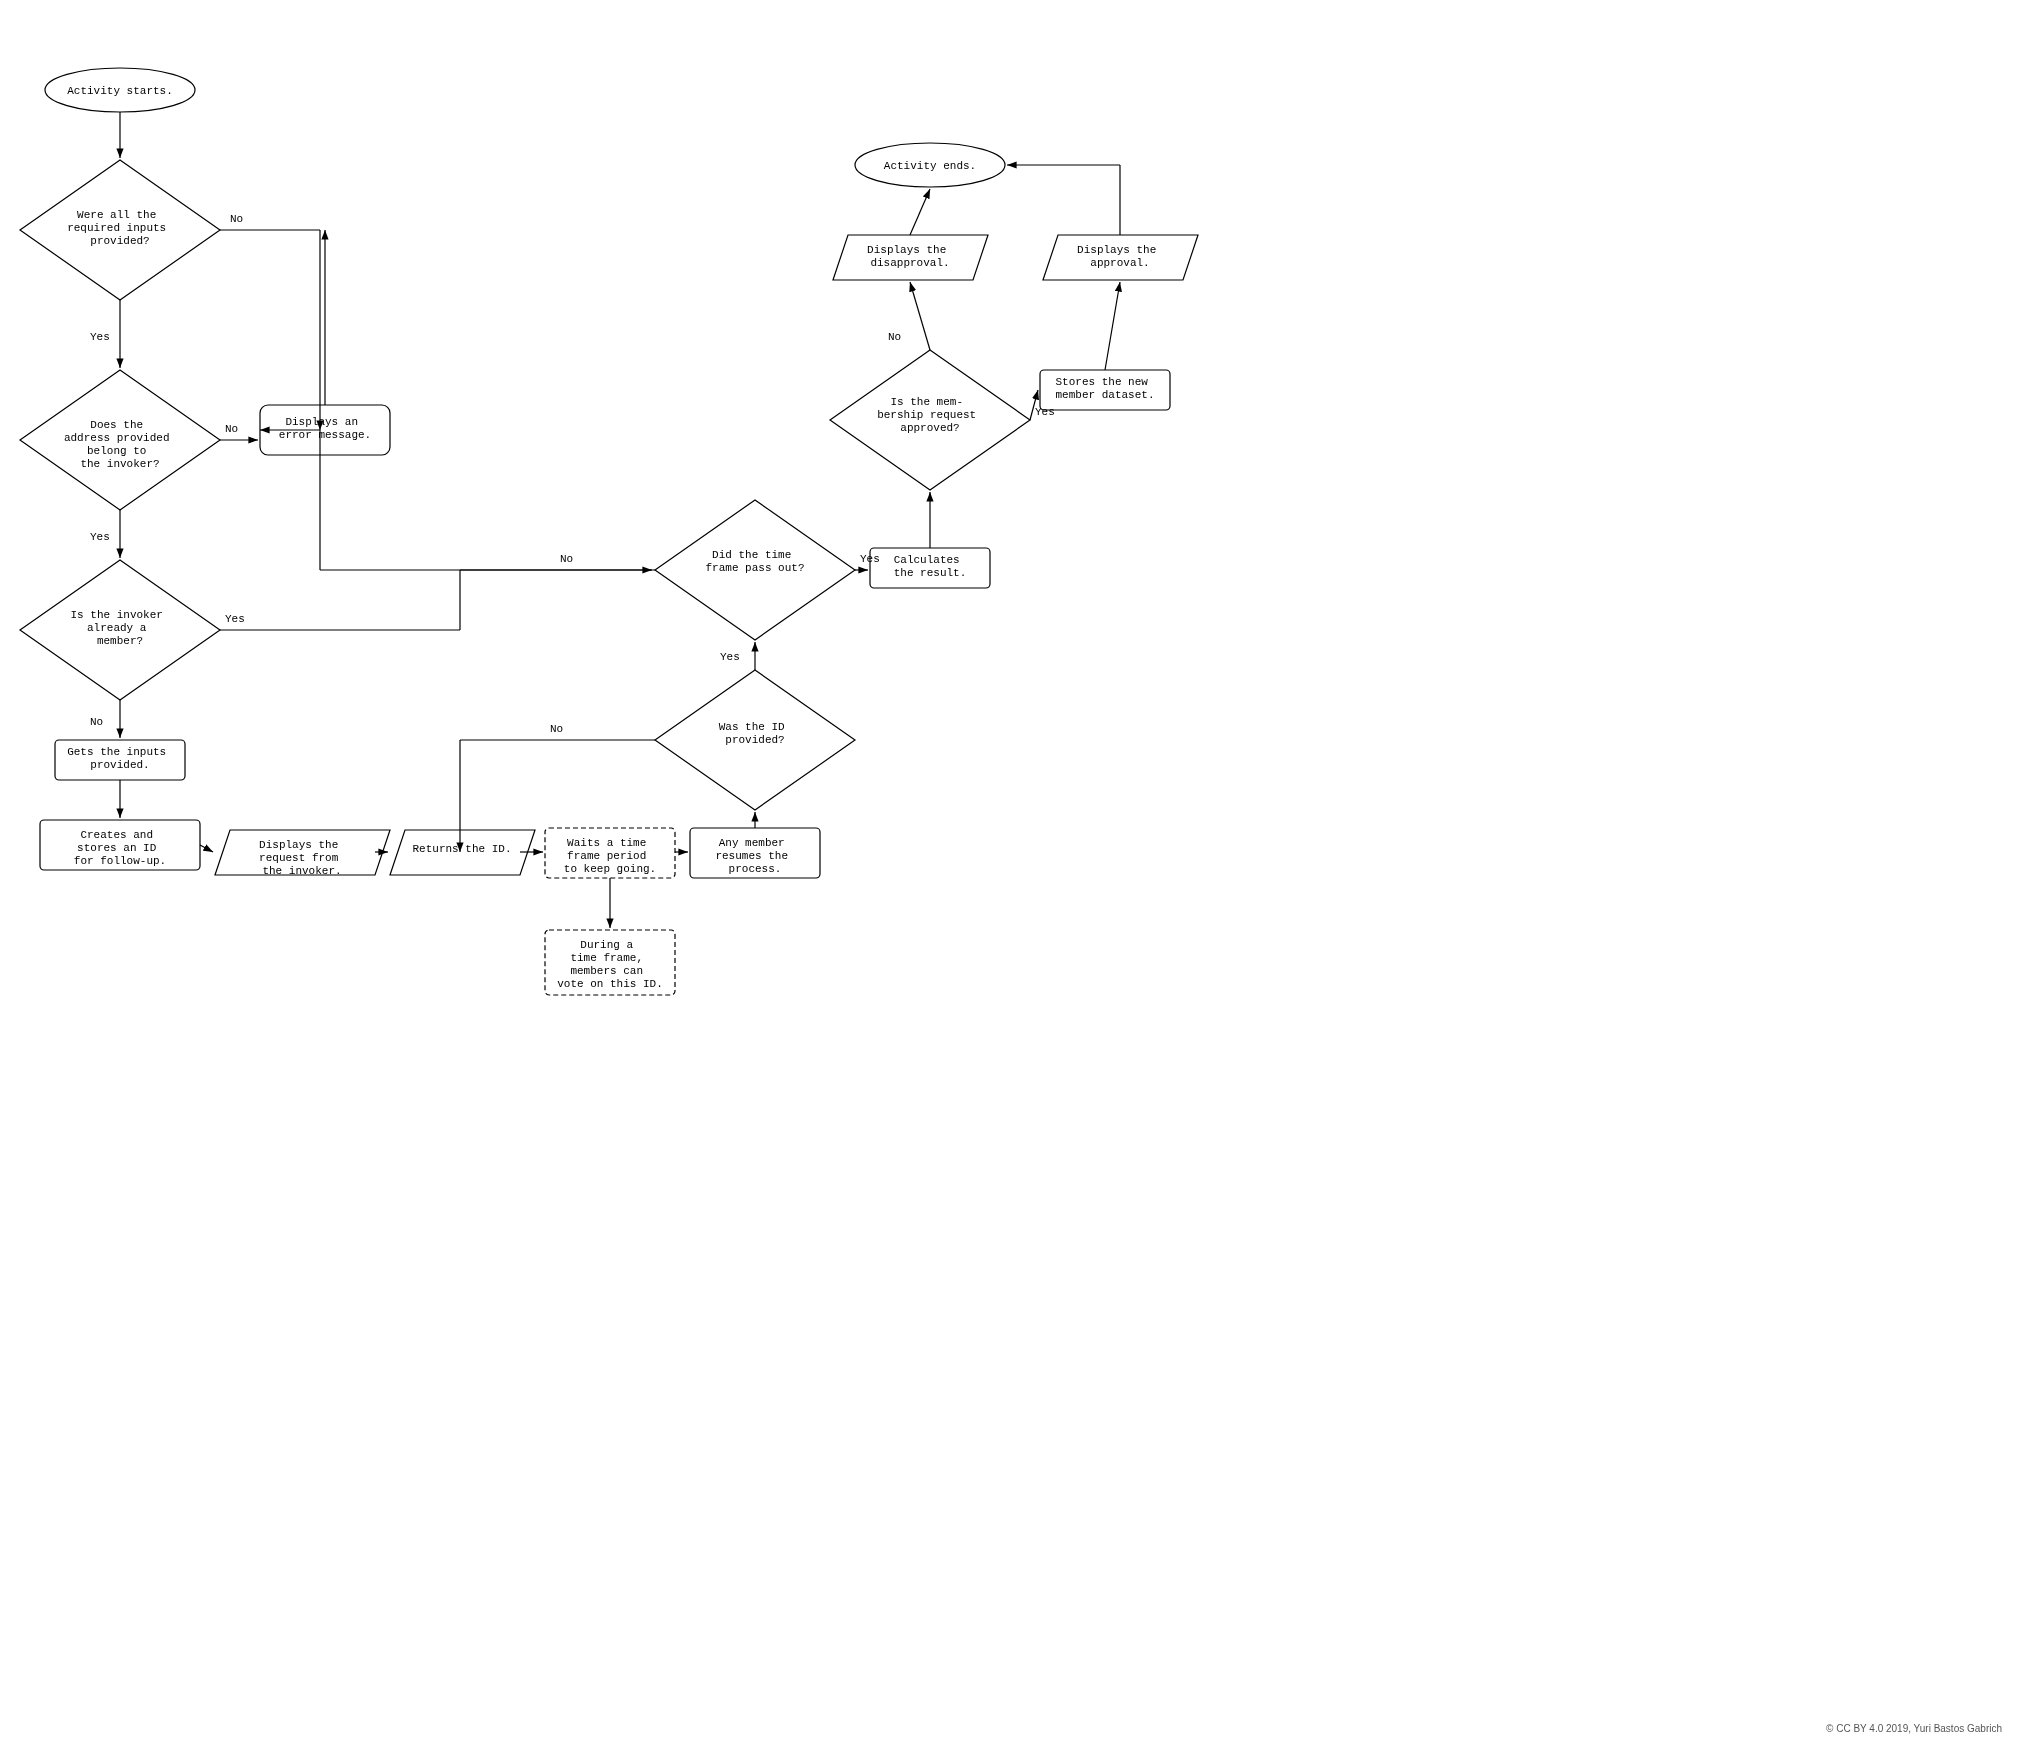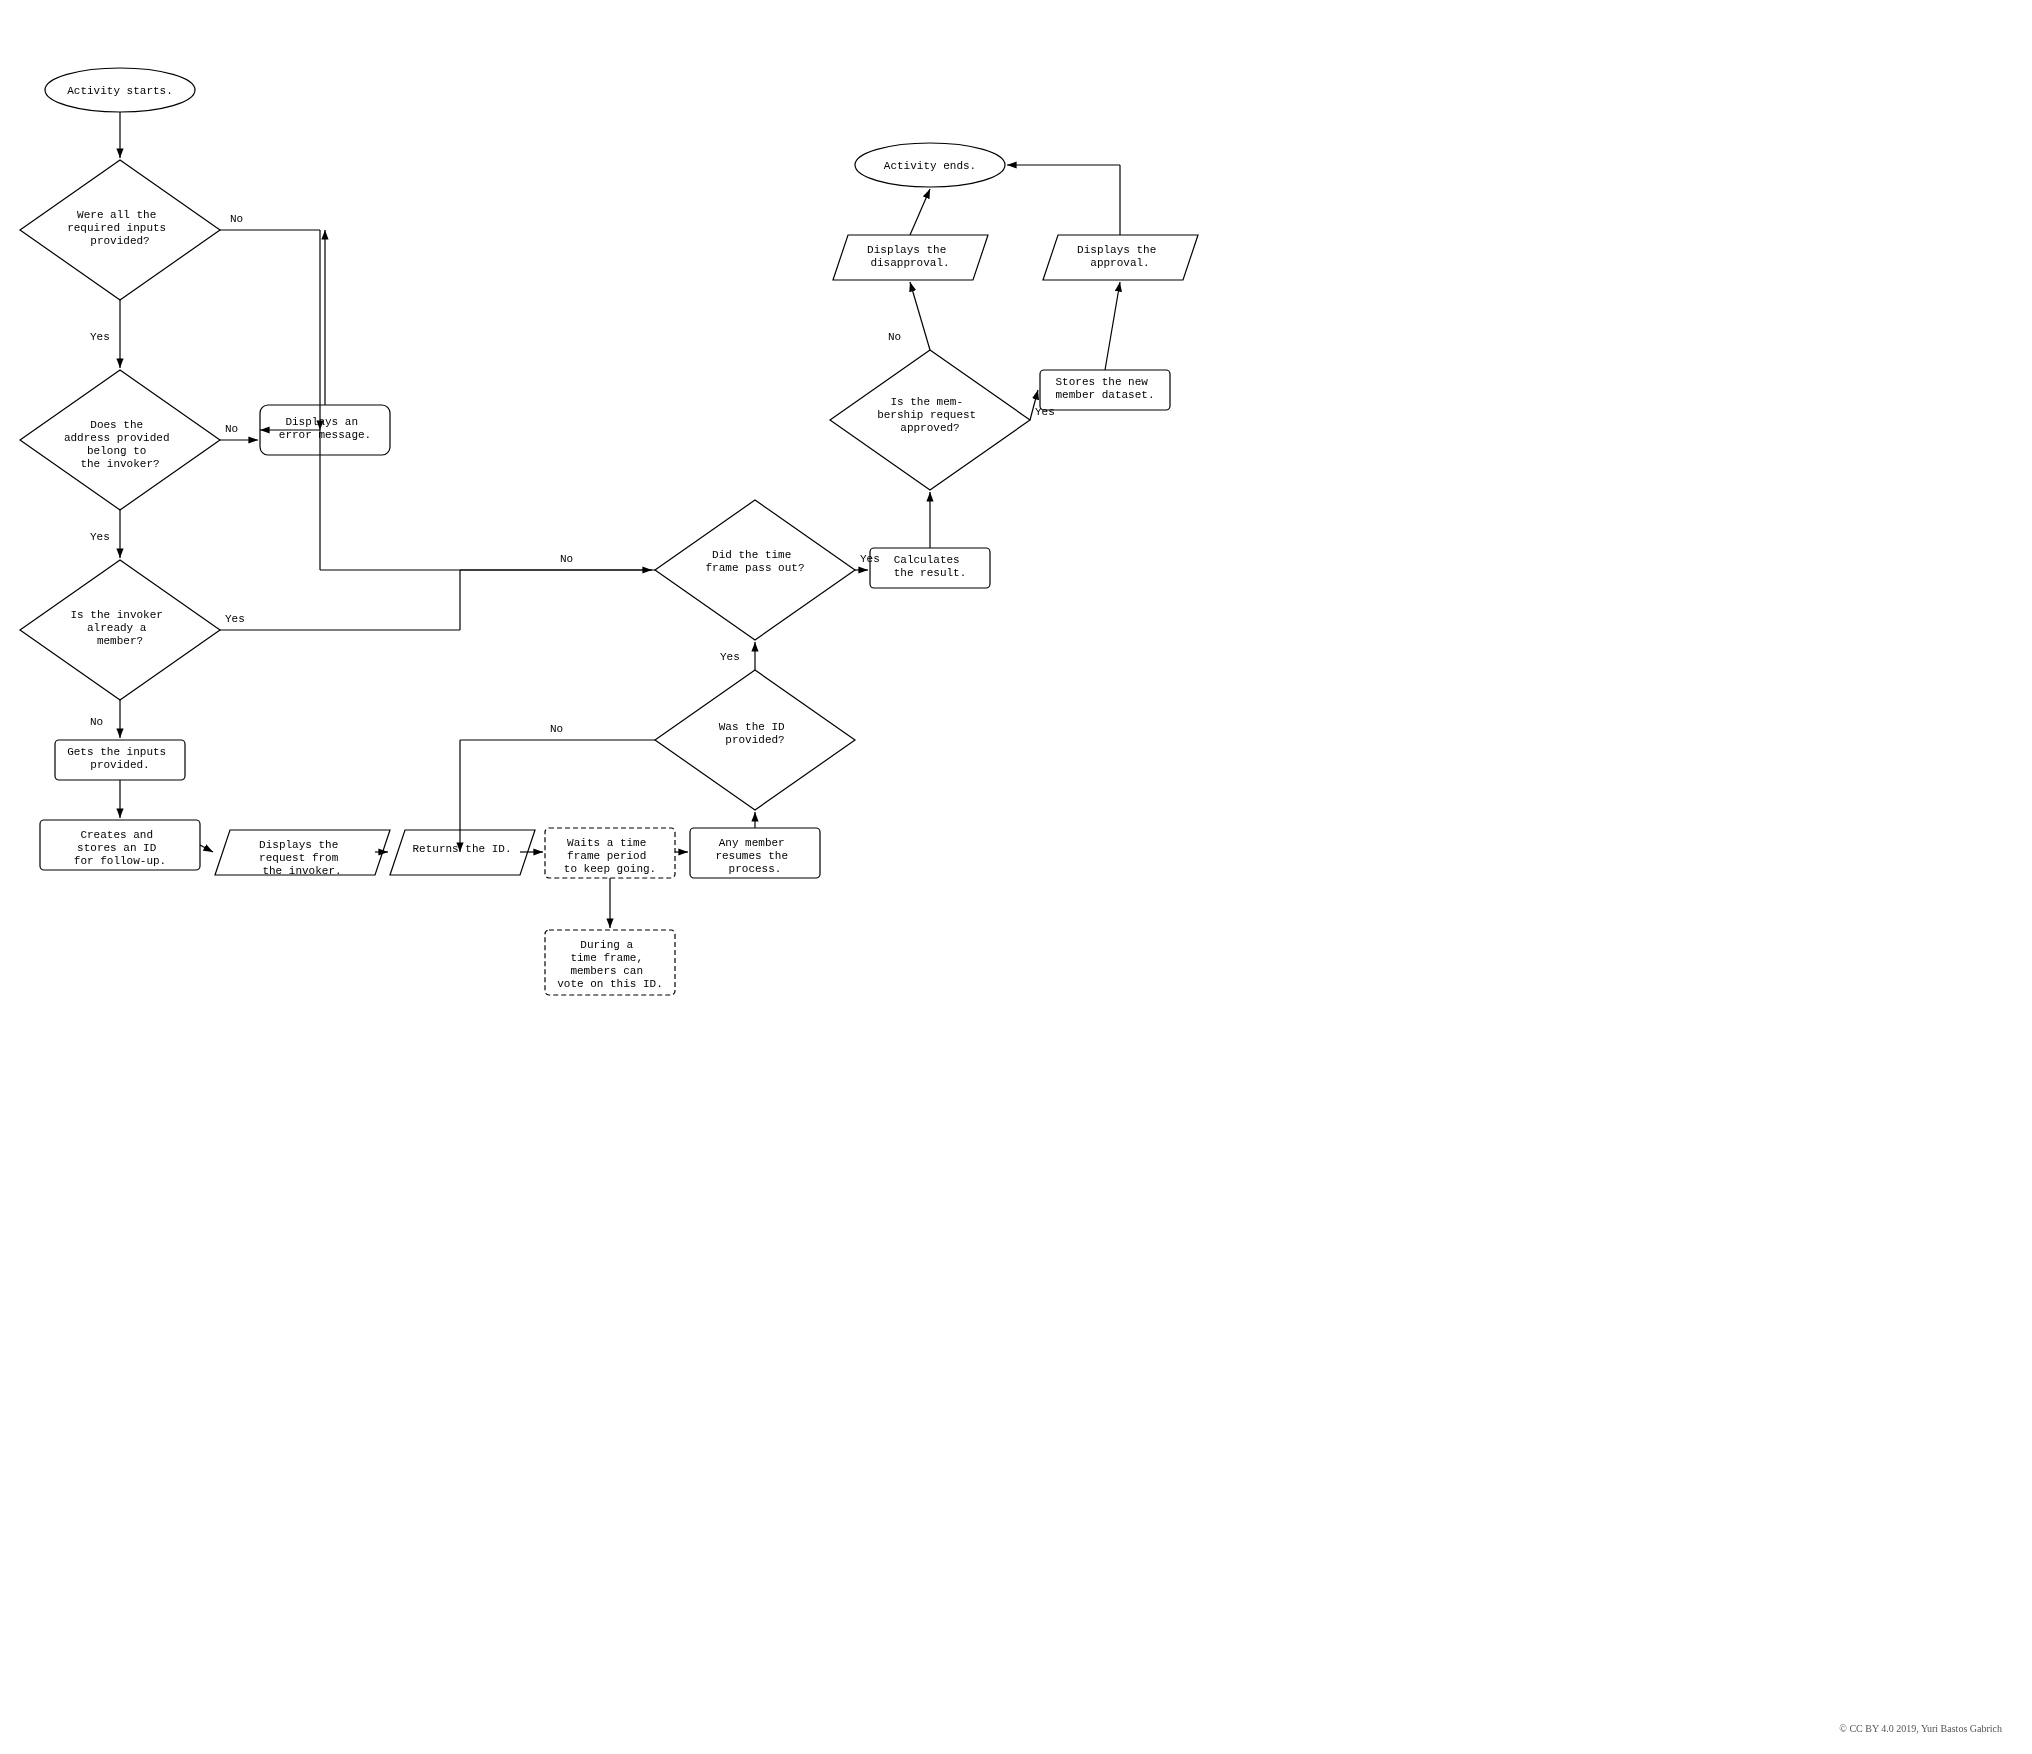--- a/index.html
+++ b/index.html
@@ -26,21 +26,21 @@
     .node-text {
       font-family: 'Courier New', Courier, monospace;
       font-size: 11px;
       fill: #000;
     }
     .copyright {
       position: absolute;
       bottom: 20px;
       right: 30px;
       font-size: 10px;
-      font-family: Liberation Serif, serif;
+      font-family: Liberation Sans, sans-serif;
       color: #555;
     }
   </style>
 </head>
 <body>
 
 <div class="diagram-container">
   <svg id="main-svg" xmlns="http://www.w3.org/2000/svg">
     <defs>
       <marker id="arrowhead" markerWidth="8" markerHeight="6" refX="8" refY="3" orient="auto">

